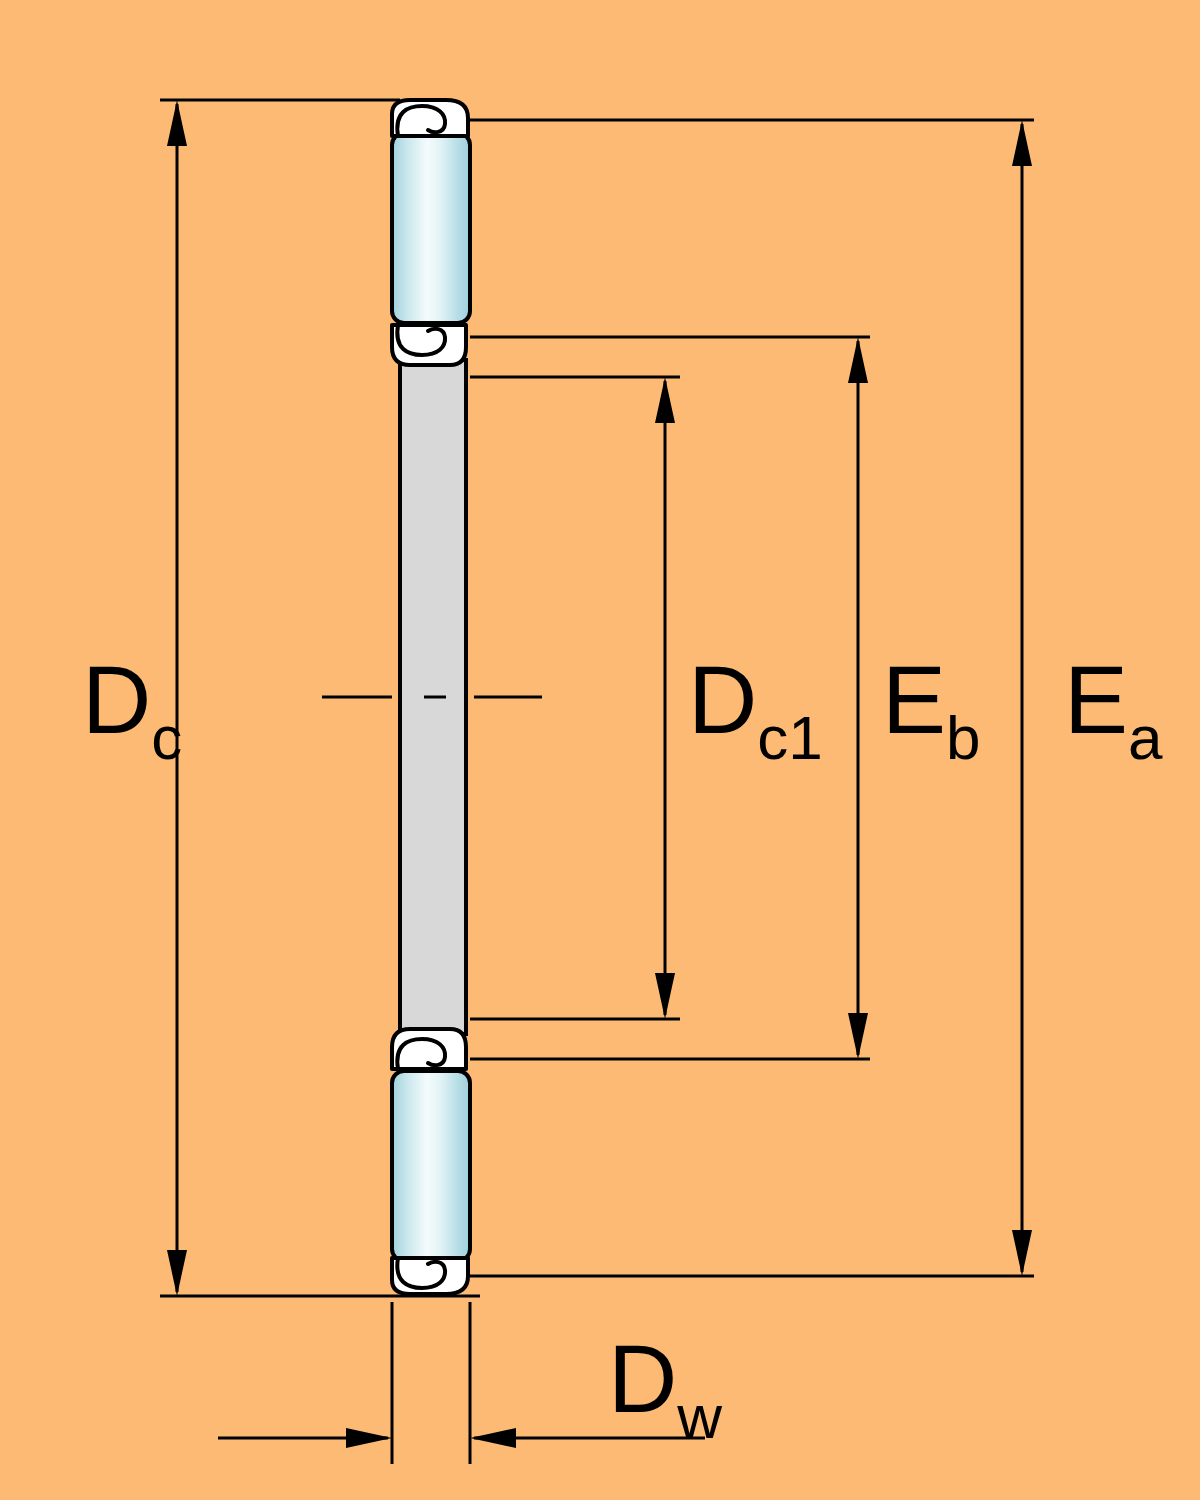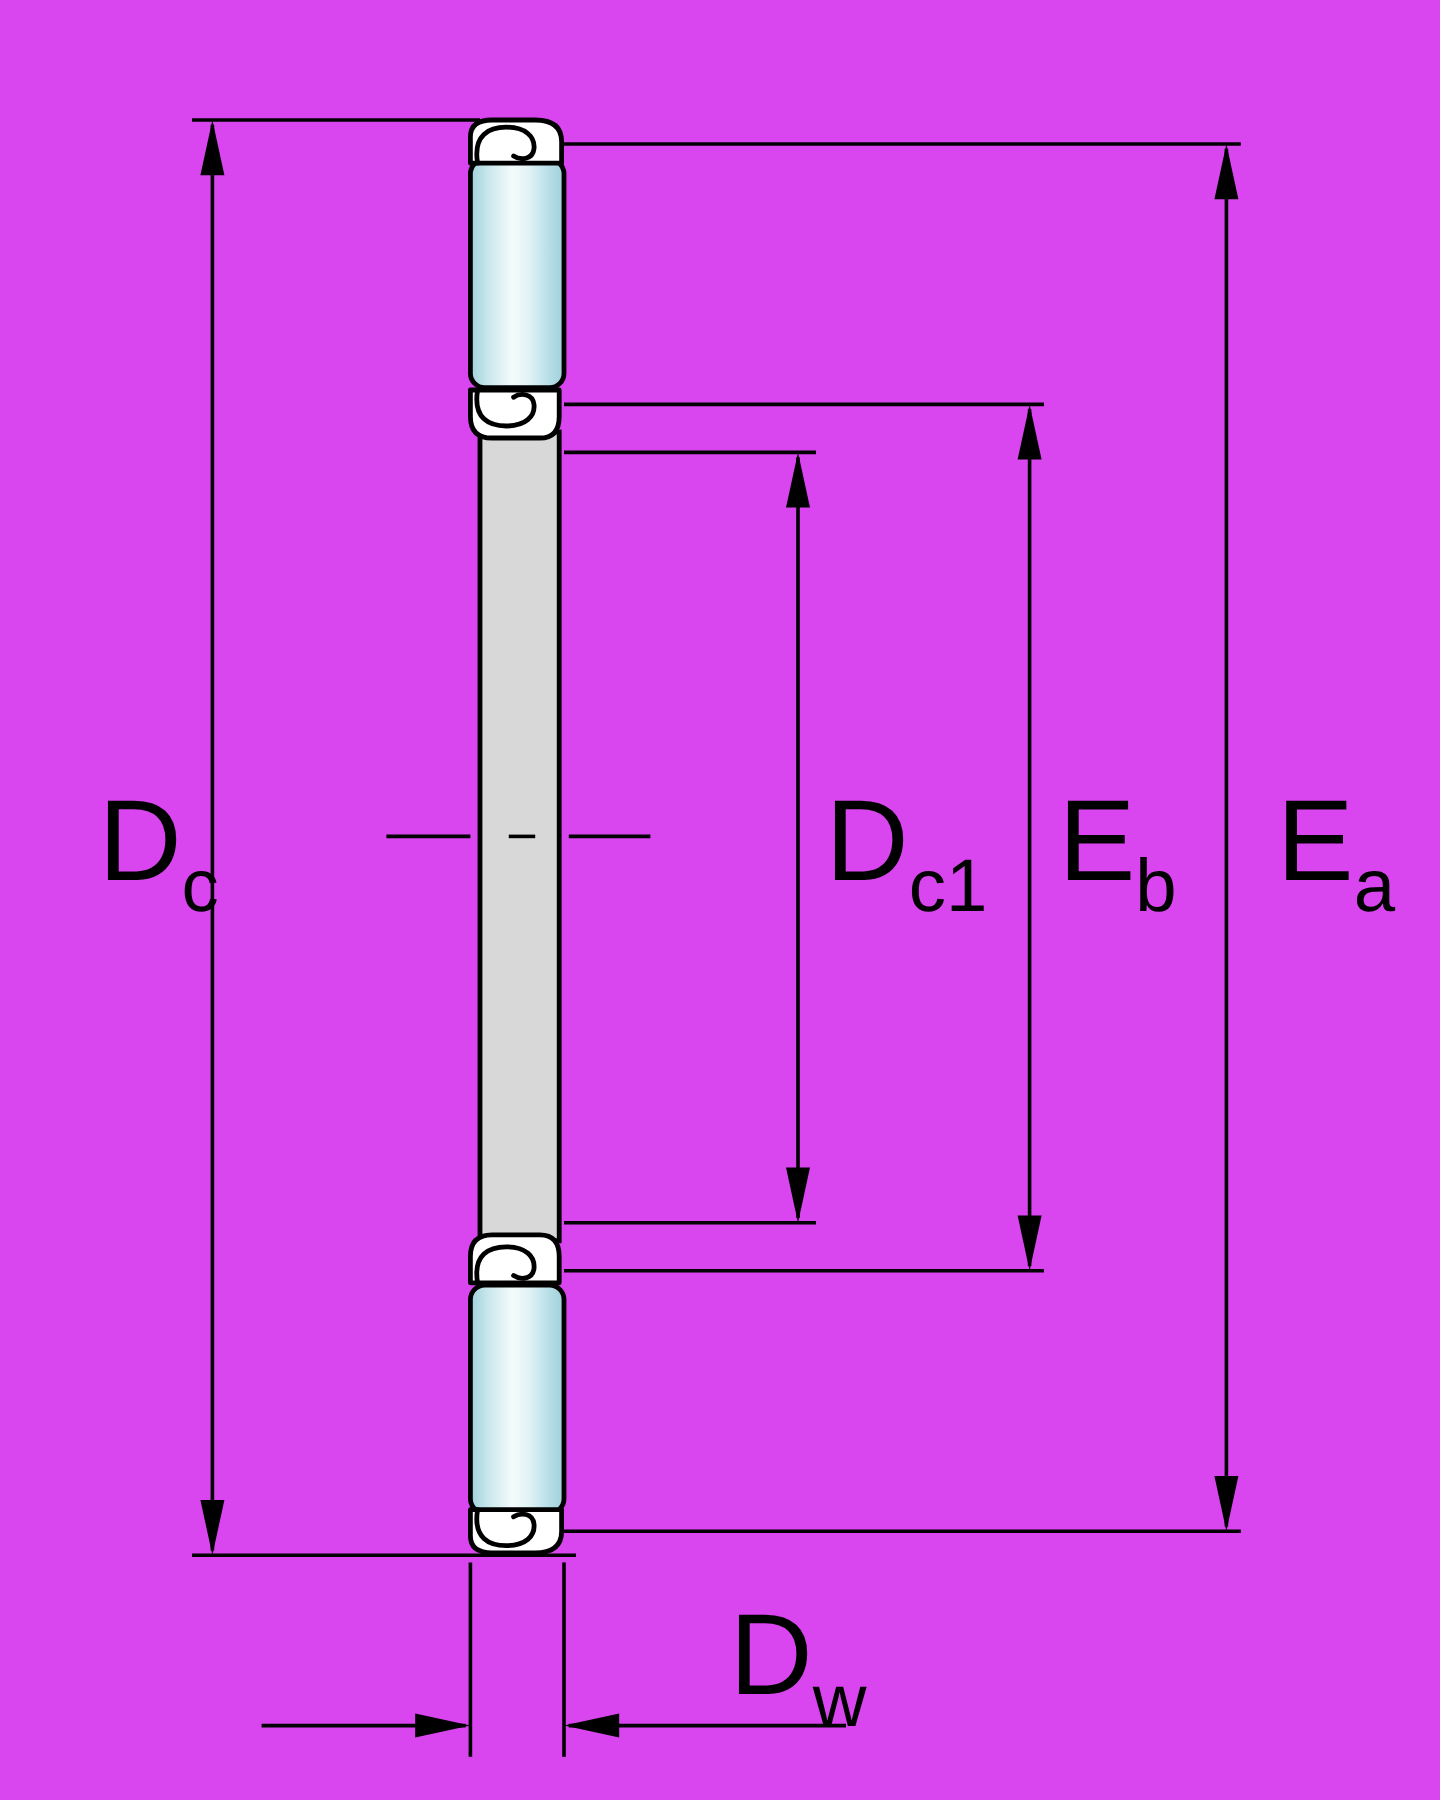--- a/index.html
+++ b/index.html
@@ -1,16 +1,16 @@
 <!DOCTYPE html>
 <html><head>
 <meta charset="utf-8">
 <style>
   html,body{margin:0;padding:0;background:#ffffff;}
-  .stage{position:relative;width:1200px;height:1500px;background:#d946ef;overflow:hidden;}
+  .stage{position:relative;width:1200px;height:1500px;background:#fdba74;overflow:hidden;}
   svg{position:absolute;left:0;top:0;}
   .outline{stroke:#000;stroke-width:4;fill:none;stroke-linecap:round;stroke-linejoin:round;}
   .part-fill-white{fill:#ffffff;stroke:#000;stroke-width:4;stroke-linejoin:round;}
   .cage{fill:#d8d8d8;stroke:#000;stroke-width:4;}
   .roller{fill:url(#rollerGrad);stroke:#000;stroke-width:4;}
   .dim{stroke:#000;stroke-width:3;fill:none;}
   .ext{stroke:#000;stroke-width:3;fill:none;}
   .cl{stroke:#000;stroke-width:3;fill:none;}
   .arrow{fill:#000;stroke:none;}
   text{font-family:"Liberation Sans","DejaVu Sans",sans-serif;fill:#000;}

